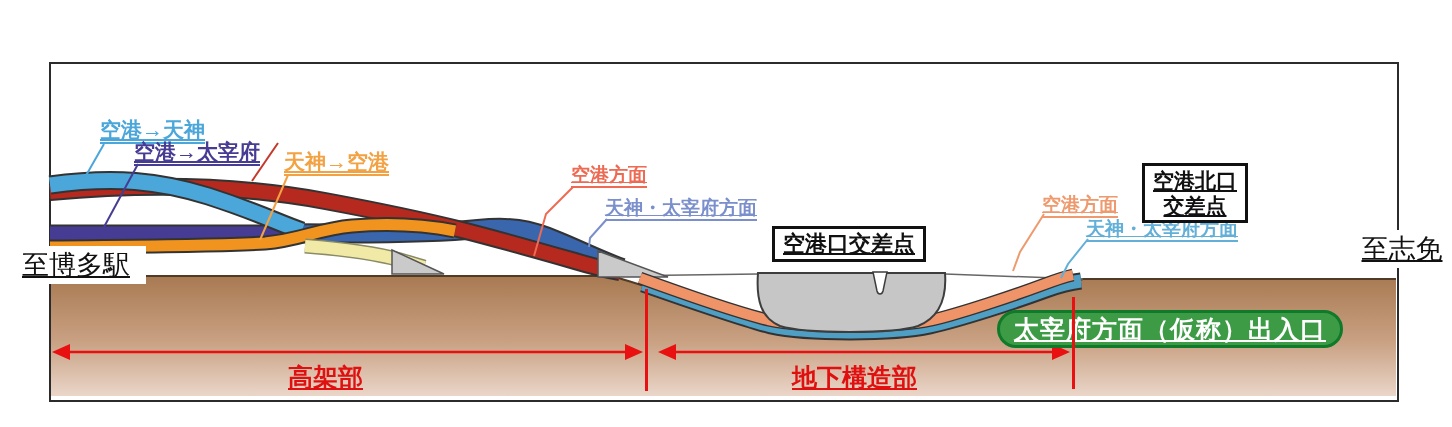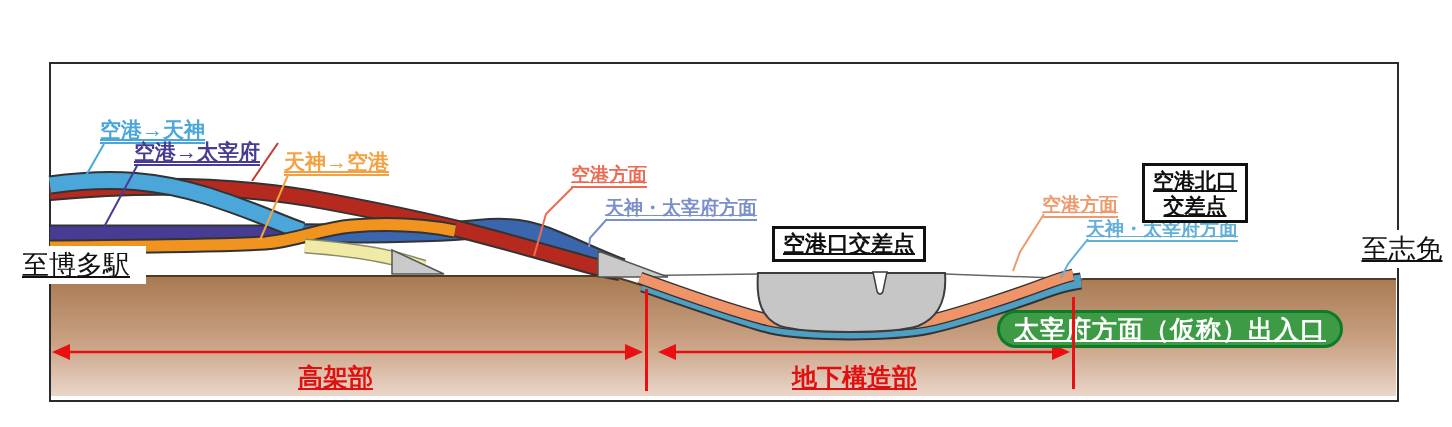--- a/index.html
+++ b/index.html
@@ -120,16 +120,16 @@
   </div>
 
   <div class="abs end-label" style="left:6px;top:246px;width:140px;">至博多駅</div>
   <div class="abs end-label" style="left:1352px;top:230px;width:100px;">至志免</div>
 
   <div class="abs badge" style="left:997px;top:310px;">太宰府方面（仮称）出入口</div>
 
   <div class="abs red-vline" style="left:645px;top:289px;height:102px;"></div>
   <div class="abs red-vline" style="left:1072px;top:297px;height:92px;"></div>
 
-  <div class="abs section-label" style="left:288px;top:361px;margin-left:10px;">高架部</div>
+  <div class="abs section-label" style="left:288px;top:361px;">高架部</div>
   <div class="abs section-label" style="left:792px;top:361px;">地下構造部</div>
 
 </div>
 
 </body></html>

